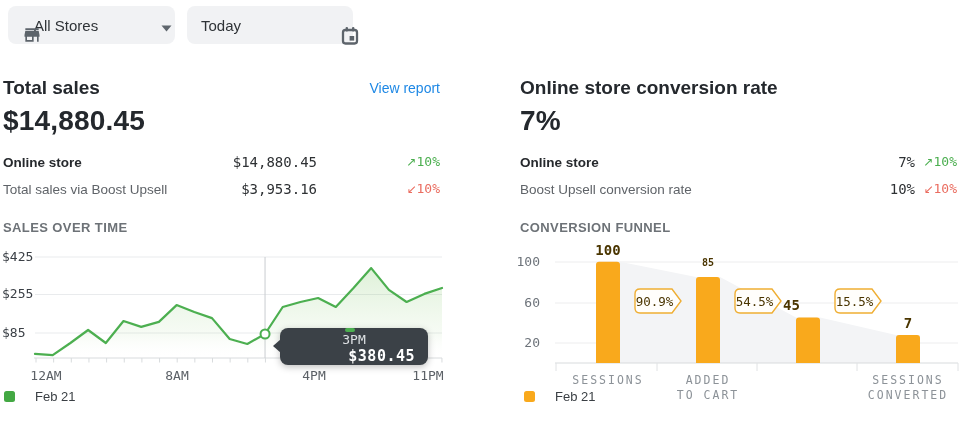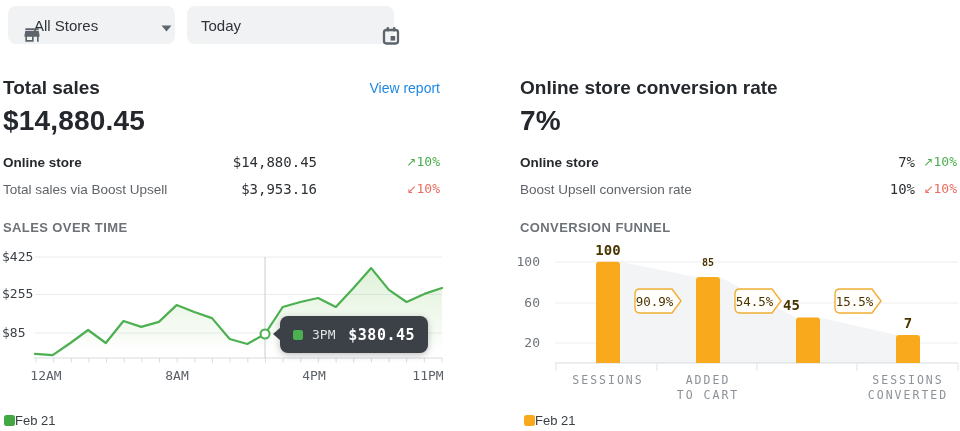--- a/index.html
+++ b/index.html
@@ -5,21 +5,21 @@
   html,body{margin:0;padding:0;background:#fff;}
   .stage{position:relative;width:960px;height:431px;background:#ffffff;overflow:hidden;
          font-family:"Liberation Sans","DejaVu Sans",sans-serif;color:#303236;}
   .mono{font-family:"DejaVu Sans Mono","Liberation Mono",monospace;}
 
   
   .filter-btn{position:absolute;top:6px;height:38px;display:flex;align-items:center;
               background:#f1f2f4;border:none;border-radius:8px;cursor:pointer;
               font-family:inherit;font-size:15px;color:#2f3337;padding:0 14px;box-sizing:border-box;}
   #store-btn{left:8px;width:167px;}
-  #date-btn{left:187px;width:207px;}
+  #date-btn{left:187px;width:166px;}
   #store-btn .icon{display:flex;margin-right:12px;}
   #store-btn .caret{margin-left:auto;display:flex;}
   #date-btn .icon{margin-left:auto;display:flex;}
 
   
   .card-title{position:absolute;top:77px;font-size:19px;font-weight:700;color:#24282d;}
   .view-report{position:absolute;top:80px;right:520px;font-size:14px;color:#1e88e5;text-decoration:none;margin-left:8px;}
   .big-value{position:absolute;top:105px;font-size:28px;font-weight:700;color:#24282d;letter-spacing:0.2px;}
 
   
@@ -32,21 +32,21 @@
   .delta .arrow{font-family:"DejaVu Sans",sans-serif;font-size:12px;}
   .delta.up{color:#4caf50;}
   .delta.down{color:#ea6d60;margin-left:31px;}
 
   .section-title{position:absolute;top:220px;font-size:13px;font-weight:700;color:#6d7277;letter-spacing:0.4px;}
 
   
   .axis-label{position:absolute;font-size:13px;color:#3a3f45;}
   .x-label{position:absolute;top:368px;width:56px;text-align:center;font-size:13px;color:#5c6167;}
   .fy-label{position:absolute;left:500px;width:40px;text-align:right;font-size:13px;color:#6d737a;}
-  .legend{position:absolute;top:413px;display:flex;align-items:center;gap:0;font-size:13px;color:#3a3f44;cursor:pointer;}
+  .legend{position:absolute;top:389px;display:flex;align-items:center;gap:20px;font-size:13px;color:#3a3f44;cursor:pointer;}
   .legend .swatch{width:11px;height:11px;border-radius:2.5px;display:inline-block;}
 
   
   .tooltip{position:absolute;width:148px;height:37px;background:#3b4147;border-radius:8px;
            display:flex;align-items:center;padding:0 13px;box-sizing:border-box;
            box-shadow:0 2px 7px rgba(0,0,0,0.25);z-index:5;}
   .tooltip:before{content:"";position:absolute;left:-7px;top:11px;border-top:7px solid transparent;
            border-bottom:7px solid transparent;border-right:8px solid #3b4147;}
   .tooltip .swatch{width:10px;height:10px;border-radius:2px;background:#4caf50;margin-right:9px;}
   .tooltip .t-label{font-size:13px;color:#dde1e4;}
@@ -146,21 +146,21 @@
       <path d="M 35.0,108.9 L 52.7,110.1 L 70.4,98.0 L 88.1,85.0 L 105.8,98.0 L 123.5,76.0 L 141.2,81.9 L 158.9,76.9 L 176.6,60.1 L 194.3,67.0 L 212.0,73.1 L 229.7,94.0 L 247.3,99.0 L 265.0,89.0 L 282.7,62.0 L 300.4,57.0 L 318.1,53.0 L 335.8,62.0 L 353.5,43.0 L 371.2,23.1 L 388.9,44.9 L 406.6,57.0 L 424.3,48.9 L 442.0,43.0 L 442,113 L 35,113 Z" fill="url(#salesGrad)"></path>
       <path d="M 35.0,108.9 L 52.7,110.1 L 70.4,98.0 L 88.1,85.0 L 105.8,98.0 L 123.5,76.0 L 141.2,81.9 L 158.9,76.9 L 176.6,60.1 L 194.3,67.0 L 212.0,73.1 L 229.7,94.0 L 247.3,99.0 L 265.0,89.0 L 282.7,62.0 L 300.4,57.0 L 318.1,53.0 L 335.8,62.0 L 353.5,43.0 L 371.2,23.1 L 388.9,44.9 L 406.6,57.0 L 424.3,48.9 L 442.0,43.0" fill="none" stroke="#4caf50" stroke-width="2.2" stroke-linejoin="round" stroke-linecap="round"></path>
       <circle cx="265.04347826086956" cy="89" r="4.5" fill="#ffffff" stroke="#4caf50" stroke-width="2"></circle>
     </svg>
 
   <div class="x-label mono" style="left:18px">12AM</div>
   <div class="x-label mono" style="left:149px">8AM</div>
   <div class="x-label mono" style="left:286px">4PM</div>
   <div class="x-label mono" style="left:400px">11PM</div>
 
-  <div class="tooltip mono" id="sales-tooltip" style="left: 280.043px; top: 316px;">
+  <div class="tooltip mono" id="sales-tooltip" style="left: 280.043px; top: 328px; flex-direction: column;">
     <span class="swatch"></span>
     <span class="t-label">3PM</span>
     <span class="t-value">$380.45</span>
   </div>
 
   <div class="legend" style="left:4px">
     <span class="swatch" style="background:#43a843"></span>
     <span>Feb 21</span>
   </div>
 

